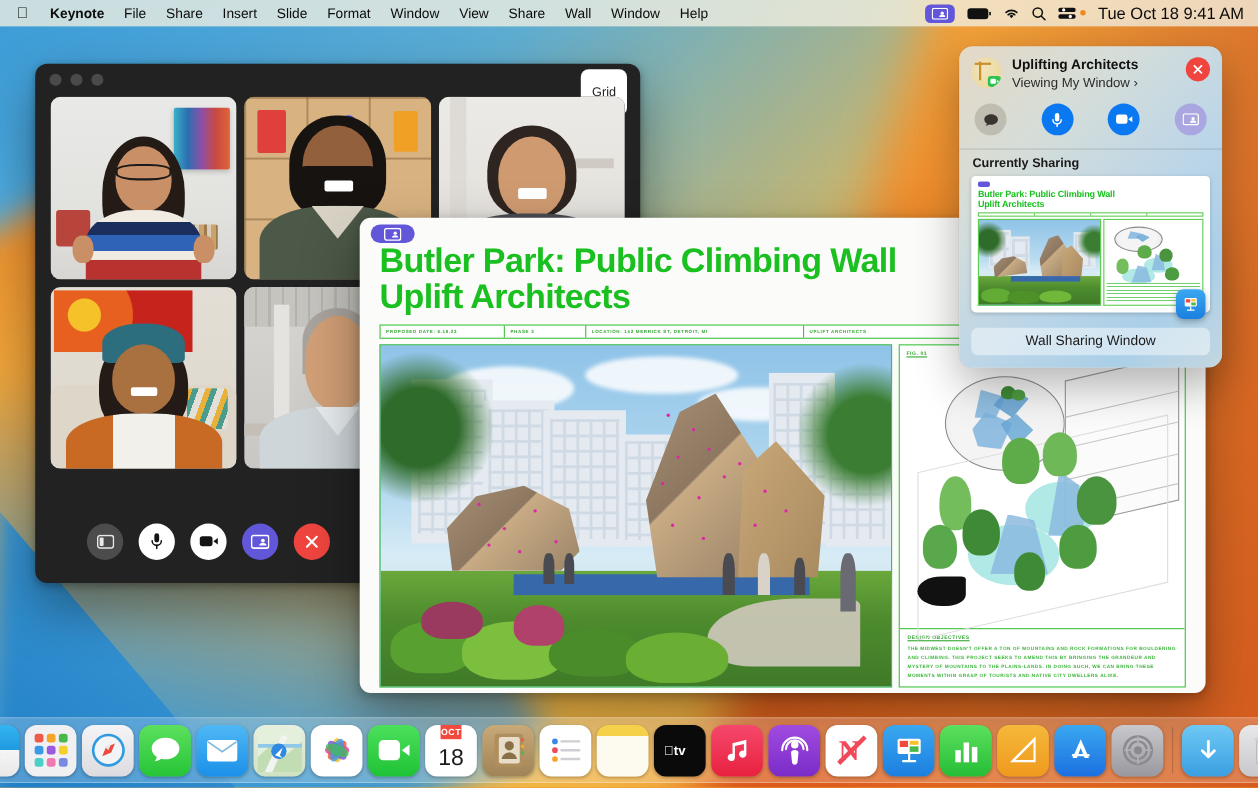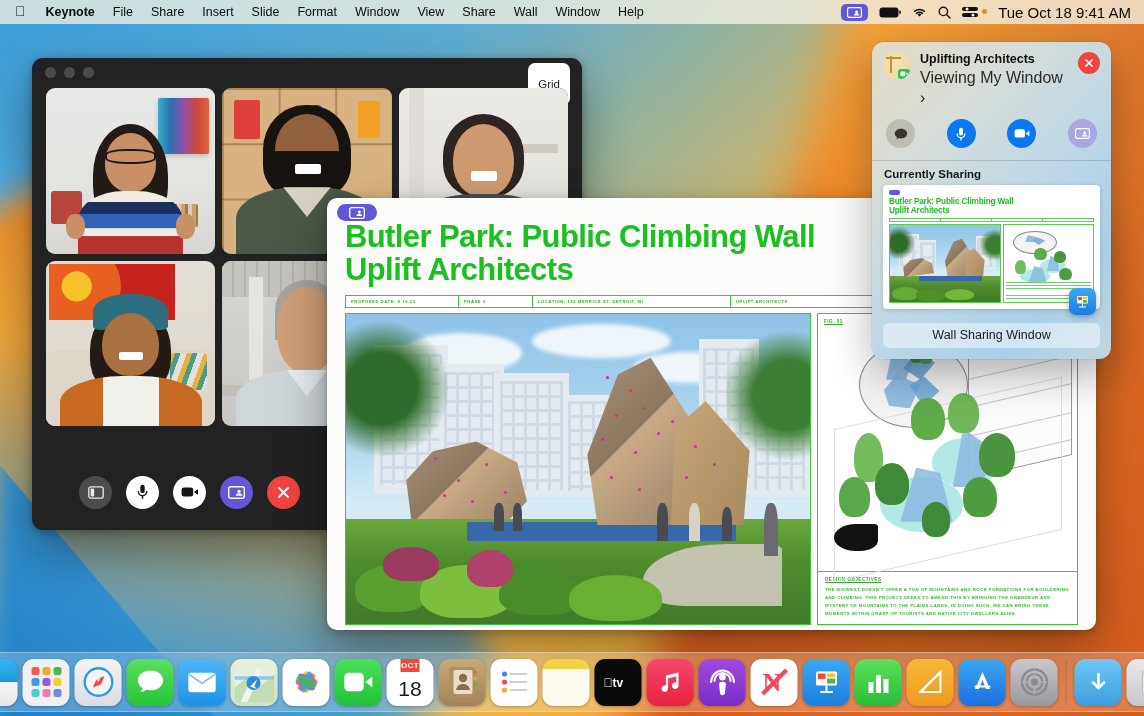--- a/index.html
+++ b/index.html
@@ -283,21 +283,21 @@
     overflow:hidden;
   }
   .pop-avatar .crane { position:absolute; left:7px; top:4px; width:2px; height:17px; background:#c8902f; }
   .pop-avatar .crane-arm { position:absolute; left:3px; top:5px; width:15px; height:2px; background:#c8902f; }
   .pop-avatar .ftbadge {
     position:absolute; right:1px; bottom:1px; width:12px; height:10px;
     background:#2ec24e; border-radius:3px; display:flex; align-items:center; justify-content:center;
   }
   .pop-names { flex:1; min-width:0; padding-top:0px; }
   .pop-title { font-size:12.5px; font-weight:700; color:#101010; line-height:1.2; }
-  .pop-sub { font-size:16px; color:#2b2b2b; line-height:1.25; margin-top:1px; }
+  .pop-sub { font-size:12px; color:#2b2b2b; line-height:1.25; margin-top:1px; }
   .pop-close {
     width:22px; height:22px; border-radius:50%; background:#f0453f; flex:none;
     display:flex; align-items:center; justify-content:center;
   }
   .pop-actions { display:flex; justify-content:space-between; padding:11px 14px 12px 14px; }
   .pa { width:29px; height:29px; border-radius:50%; display:flex; align-items:center; justify-content:center; }
   .pa.ghost { background:rgba(120,110,95,.28); }
   .pa.blue { background:#0a78f0; }
   .pa.lilac { background:#a9a6e0; }
   .pop-divider { height:.6px; background:rgba(0,0,0,.14); }

